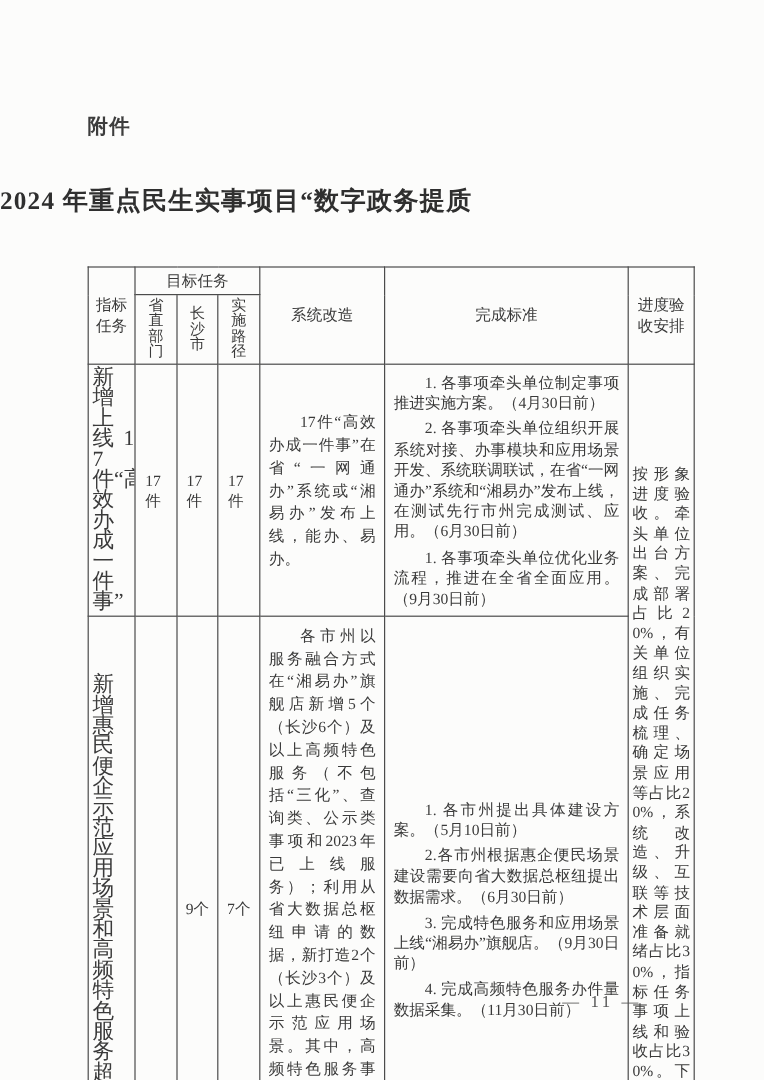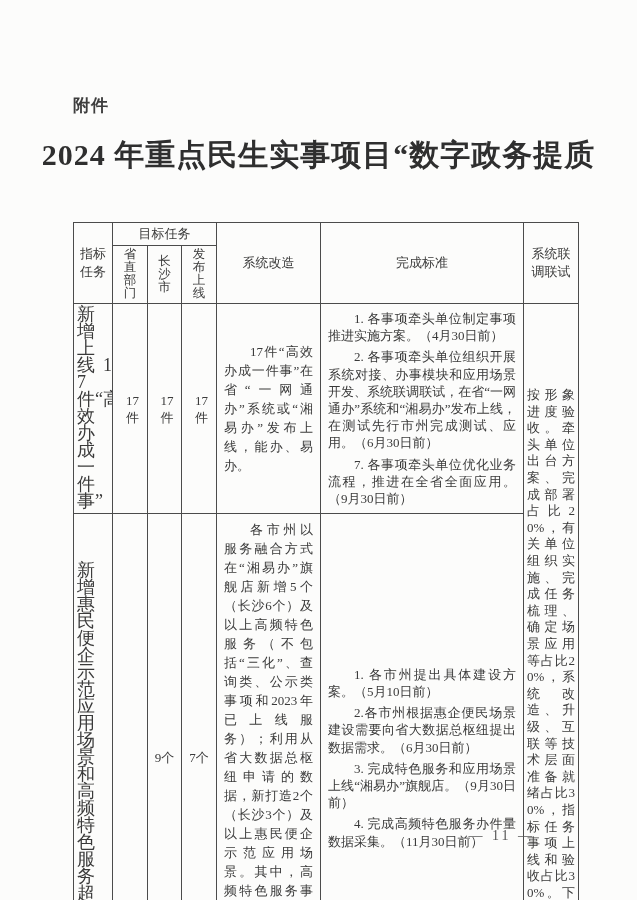--- a/index.html
+++ b/index.html
@@ -23,25 +23,25 @@
     top: 94px;
     font-family: "Liberation Sans", "DejaVu Sans", sans-serif;
     font-weight: 600;
     font-size: 17px;
     color: #3d3d3d;
     letter-spacing: 1px;
   }
   .title {
     position: absolute;
     left: 0;
-    top: 139px;
+    top: 152px;
     width: 100%;
     margin: 0;
-    text-align: center;
-    font-size: 30px;
+    text-align: left;
+    font-size: 21px;
     font-weight: bold;
     line-height: 31px;
     color: #2f2f2f;
     letter-spacing: 1px;
   }
   .title .tl { display: block; }
 
   table.main-table {
     position: absolute;
     left: 73px;
@@ -82,21 +82,21 @@
     line-height: 17px;
     text-align: justify;
     word-break: break-all;
     text-align-last: left;
   }
   
   .num-narrow {
     display: inline-block;
     width: 18px;
     line-height: 17px;
-    text-align: right;
+    text-align: left;
     word-break: break-all;
   }
   .num-cell { text-align: center; font-size: 13px; }
 
   
   .cell-body {
     text-align: justify;
     word-break: break-all;
   }
   .cell-body p {
@@ -149,31 +149,31 @@
       <col style="width:104px">
       <col style="width:203px">
       <col style="width:55px">
     </colgroup>
     <tbody>
       <tr class="hr1">
         <td rowspan="2" class="c-center">指标任务</td>
         <td colspan="3" class="c-center">目标任务</td>
         <td rowspan="2" class="c-center">系统改造</td>
         <td rowspan="2" class="c-center">完成标准</td>
-        <td rowspan="2" class="c-center">系统联调联试</td>
+        <td rowspan="2" class="c-center">进度验收安排</td>
       </tr>
       <tr class="hr2">
         <td class="c-center">
           <span class="v-text">省直部门</span>
         </td>
         <td class="c-center">
           <span class="v-text">长沙市</span>
         </td>
         <td class="c-center">
-          <span class="v-text">发布上线</span>
+          <span class="v-text">实施路径</span>
         </td>
       </tr>
 
       <tr class="dr1">
         <td class="task-cell">
           <span class="task-inner">新增上线17件“高效办成一件事”</span>
         </td>
         <td class="num-cell">
           <span class="num-narrow">17件</span>
         </td>
@@ -182,21 +182,21 @@
         </td>
         <td class="num-cell">
           <span class="num-narrow">17件</span>
         </td>
         <td class="cell-body cell-standard">
           <p>17件“高效办成一件事”在省“一网通办”系统或“湘易办”发布上线，能办、易办。</p>
         </td>
         <td class="cell-body cell-path">
           <p>1. 各事项牵头单位制定事项推进实施方案。（4月30日前）</p>
           <p>2. 各事项牵头单位组织开展系统对接、办事模块和应用场景开发、系统联调联试，在省“一网通办”系统和“湘易办”发布上线，在测试先行市州完成测试、应用。（6月30日前）</p>
-          <p>7. 各事项牵头单位优化业务流程，推进在全省全面应用。（9月30日前）</p>
+          <p>1. 各事项牵头单位优化业务流程，推进在全省全面应用。（9月30日前）</p>
         </td>
         <td rowspan="2" class="cell-progress">
           <span class="progress-text">按形象进度验收。牵头单位出台方案、完成部署占比20%，有关单位组织实施、完成任务梳理、确定场景应用等占比20%，系统改造、升级、互联等技术层面准备就绪占比30%，指标任务事项上线和验收占比30%。下同。</span>
         </td>
       </tr>
 
       <tr class="dr2">
         <td class="task-cell">
           <span class="task-inner">新增惠民便企示范应用场景和高频特色服务超过100个</span>
         </td>

